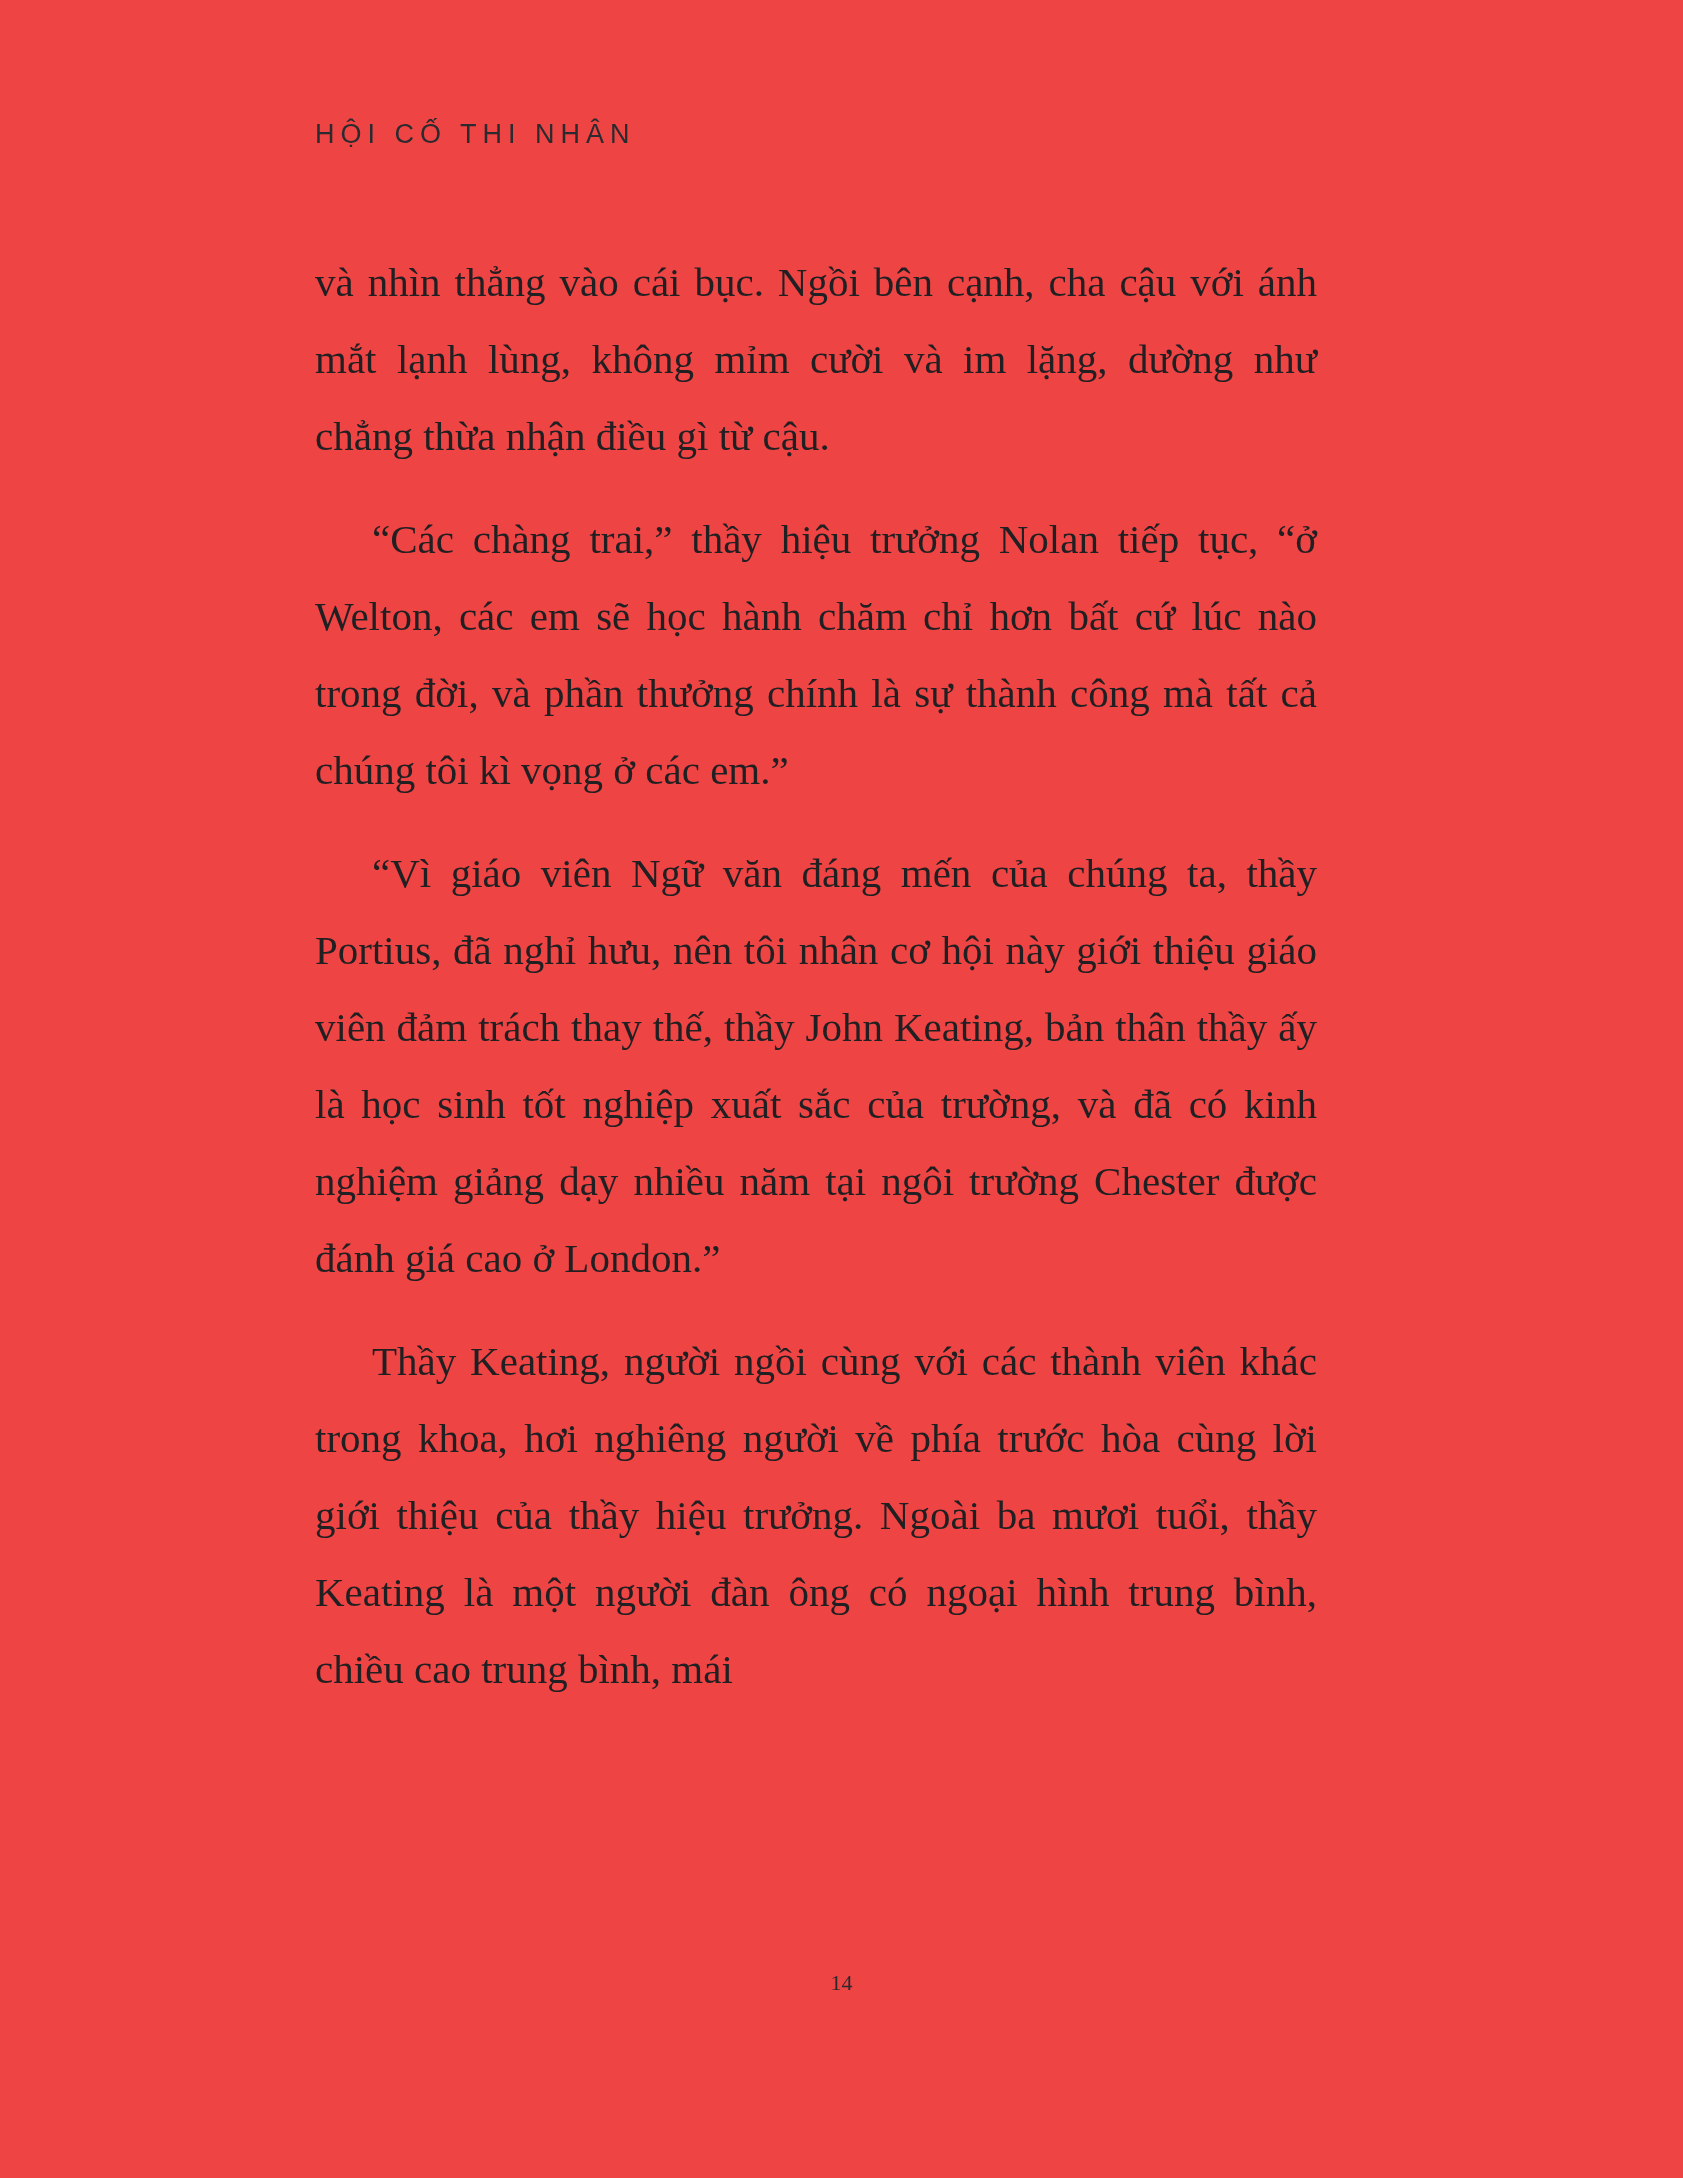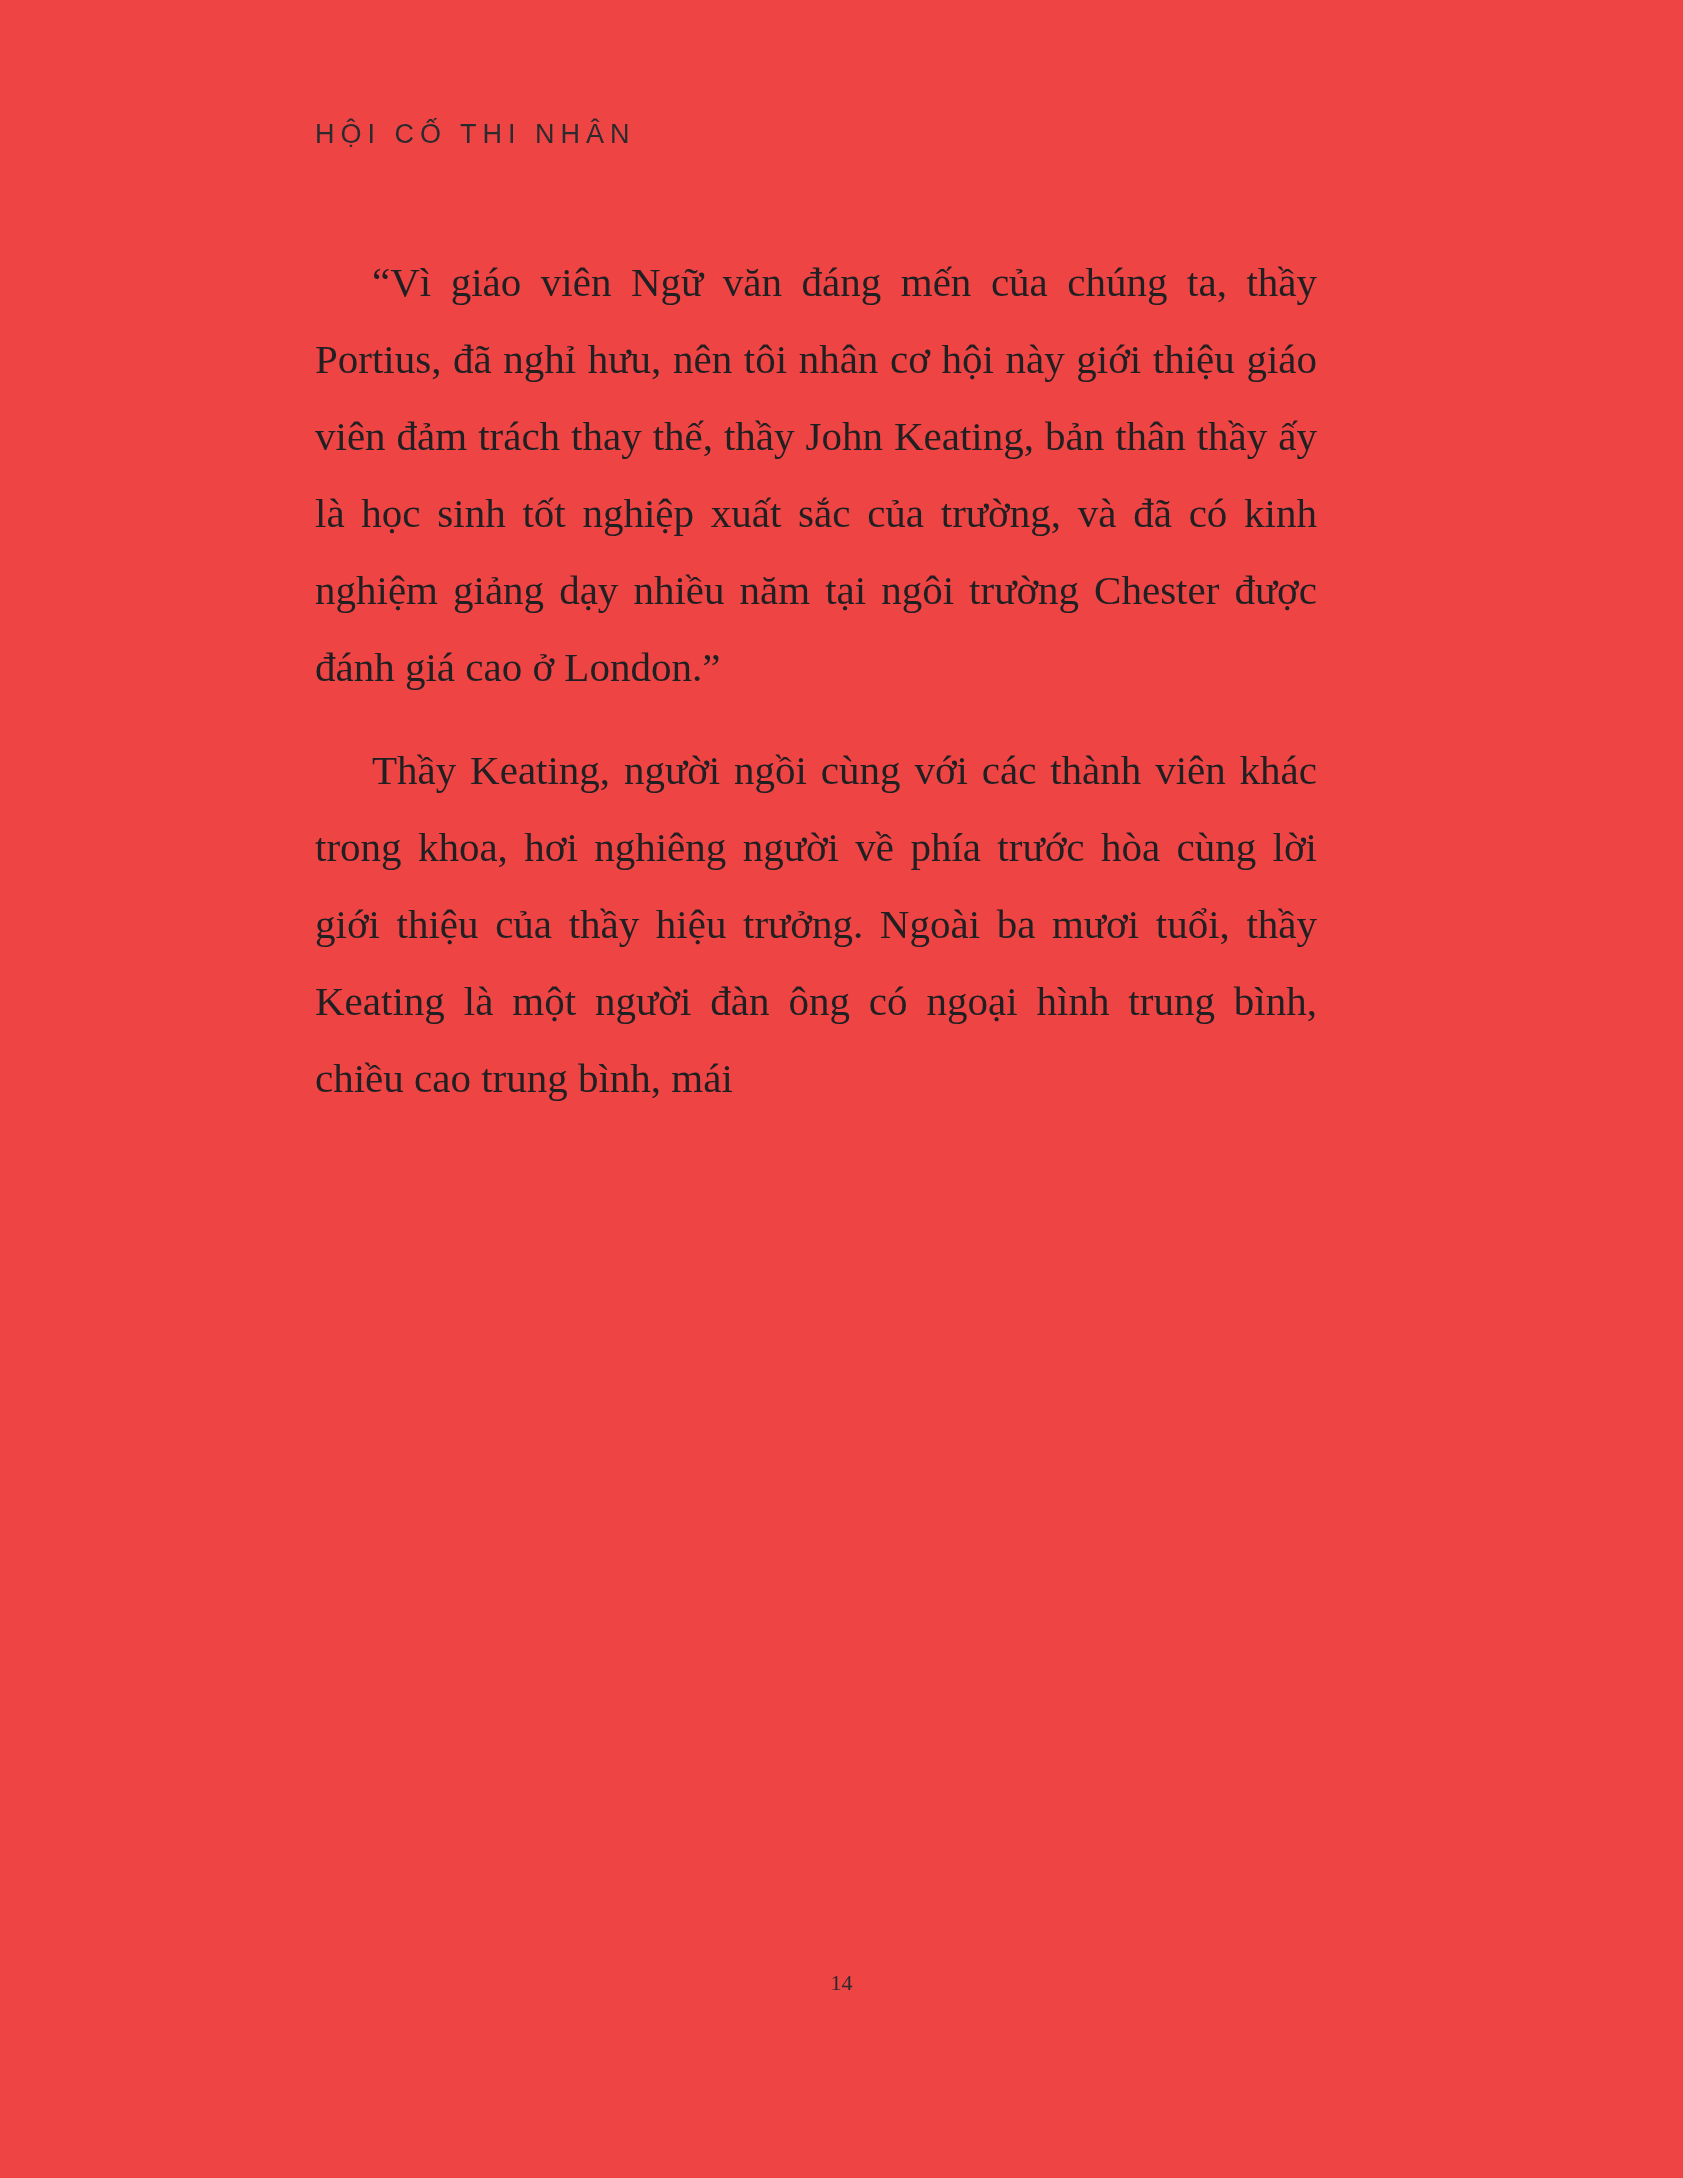--- a/index.html
+++ b/index.html
@@ -67,20 +67,22 @@
   }
 </style>
 </head>
 <body>
 
 <div class="page">
 
   <div class="running-head">HỘI CỐ THI NHÂN</div>
 
   <div class="body-text">
+    <p>và nhìn thẳng vào cái bục. Ngồi bên cạnh, cha cậu với ánh mắt lạnh lùng, không mỉm cười và im lặng, dường như chẳng thừa nhận điều gì từ cậu.</p>
+    <p class="indent">“Các chàng trai,” thầy hiệu trưởng Nolan tiếp tục, “ở Welton, các em sẽ học hành chăm chỉ hơn bất cứ lúc nào trong đời, và phần thưởng chính là sự thành công mà tất cả chúng tôi kì vọng ở các em.”</p>
     <p class="indent">“Vì giáo viên Ngữ văn đáng mến của chúng ta, thầy Portius, đã nghỉ hưu, nên tôi nhân cơ hội này giới thiệu giáo viên đảm trách thay thế, thầy John Keating, bản thân thầy ấy là học sinh tốt nghiệp xuất sắc của trường, và đã có kinh nghiệm giảng dạy nhiều năm tại ngôi trường Chester được đánh giá cao ở London.”</p>
     <p class="indent">Thầy Keating, người ngồi cùng với các thành viên khác trong khoa, hơi nghiêng người về phía trước hòa cùng lời giới thiệu của thầy hiệu trưởng. Ngoài ba mươi tuổi, thầy Keating là một người đàn ông có ngoại hình trung bình, chiều cao trung bình, mái</p>
   </div>
 
   <div class="folio">14</div>
 
 </div>
 
 
 </body></html>

